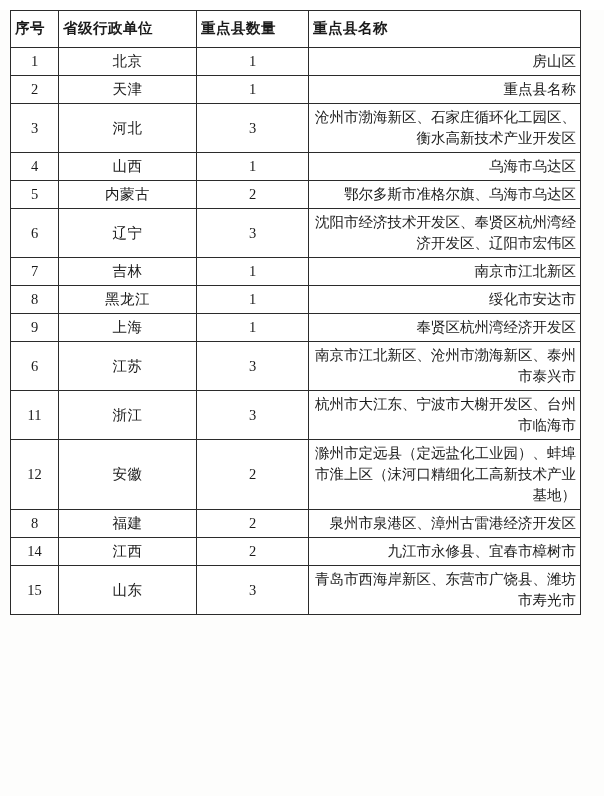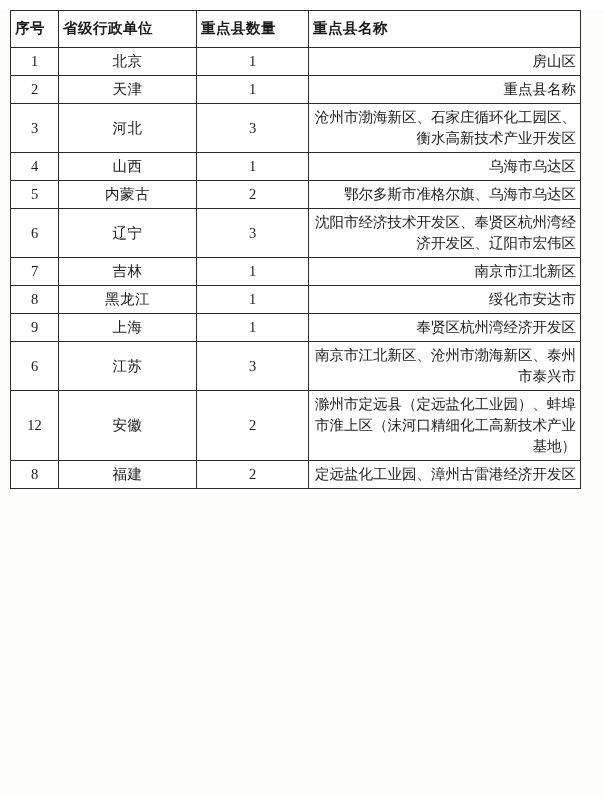--- a/index.html
+++ b/index.html
@@ -133,26 +133,44 @@
         <td class="count">1</td>
         <td class="names">奉贤区杭州湾经济开发区</td>
       </tr>
       <tr>
         <td class="idx">6</td>
         <td class="prov">江苏</td>
         <td class="count">3</td>
         <td class="names">南京市江北新区、沧州市渤海新区、泰州市泰兴市</td>
       </tr>
       <tr>
+        <td class="idx">11</td>
+        <td class="prov">浙江</td>
+        <td class="count">3</td>
+        <td class="names">杭州市大江东、宁波市大榭开发区、台州市临海市</td>
+      </tr>
+      <tr>
         <td class="idx">12</td>
         <td class="prov">安徽</td>
         <td class="count">2</td>
         <td class="names">滁州市定远县（定远盐化工业园）、蚌埠市淮上区（沫河口精细化工高新技术产业基地）</td>
       </tr>
       <tr>
         <td class="idx">8</td>
         <td class="prov">福建</td>
         <td class="count">2</td>
-        <td class="names">定远盐化工业园、漳州古雷港经济开发区</td>
+        <td class="names">泉州市泉港区、漳州古雷港经济开发区</td>
+      </tr>
+      <tr>
+        <td class="idx">14</td>
+        <td class="prov">江西</td>
+        <td class="count">2</td>
+        <td class="names">九江市永修县、宜春市樟树市</td>
+      </tr>
+      <tr>
+        <td class="idx">15</td>
+        <td class="prov">山东</td>
+        <td class="count">3</td>
+        <td class="names">青岛市西海岸新区、东营市广饶县、潍坊市寿光市</td>
       </tr>
     </tbody>
   </table>
 </div>
 
 </body></html>

